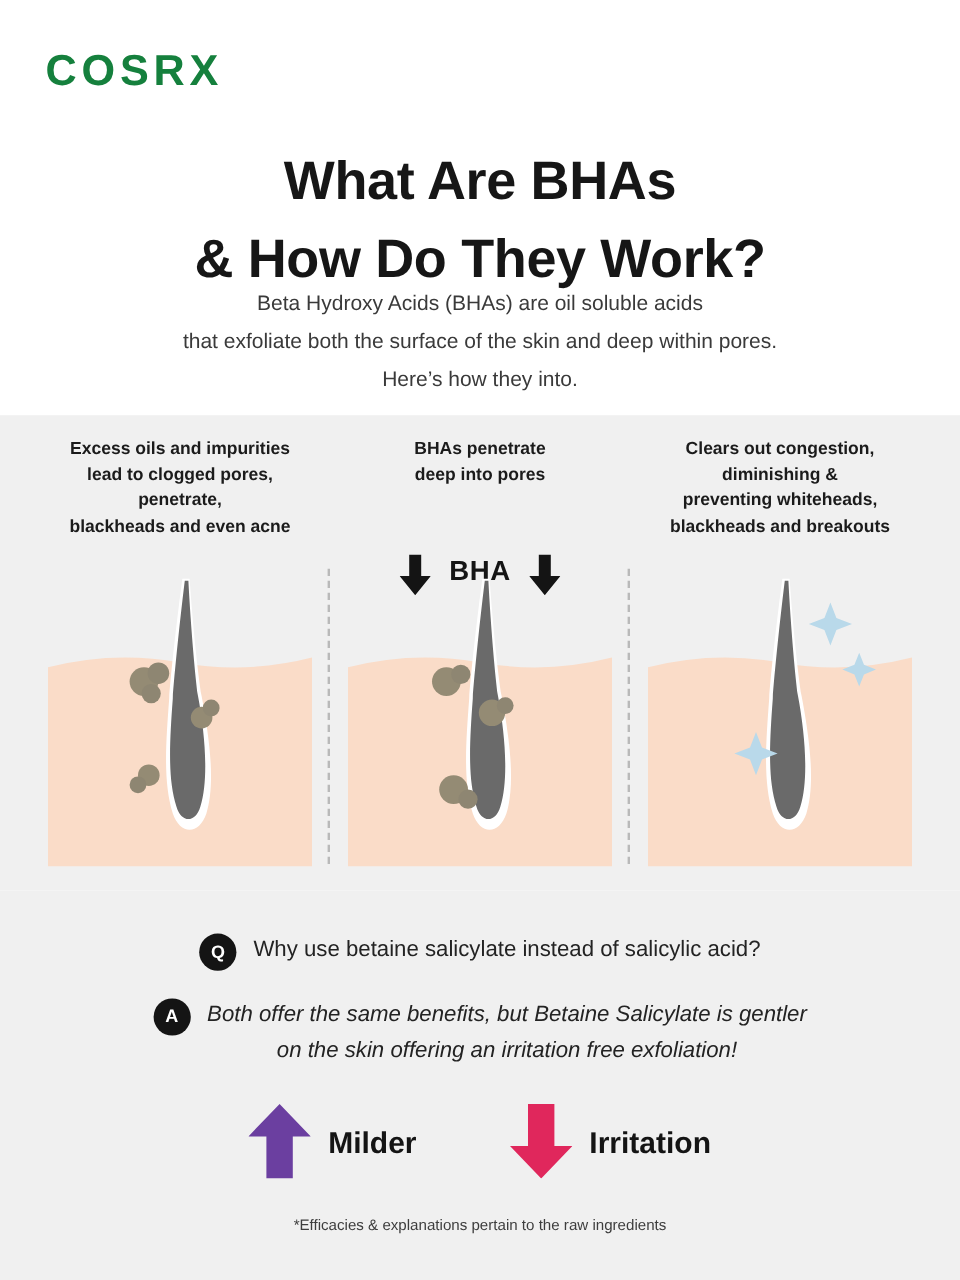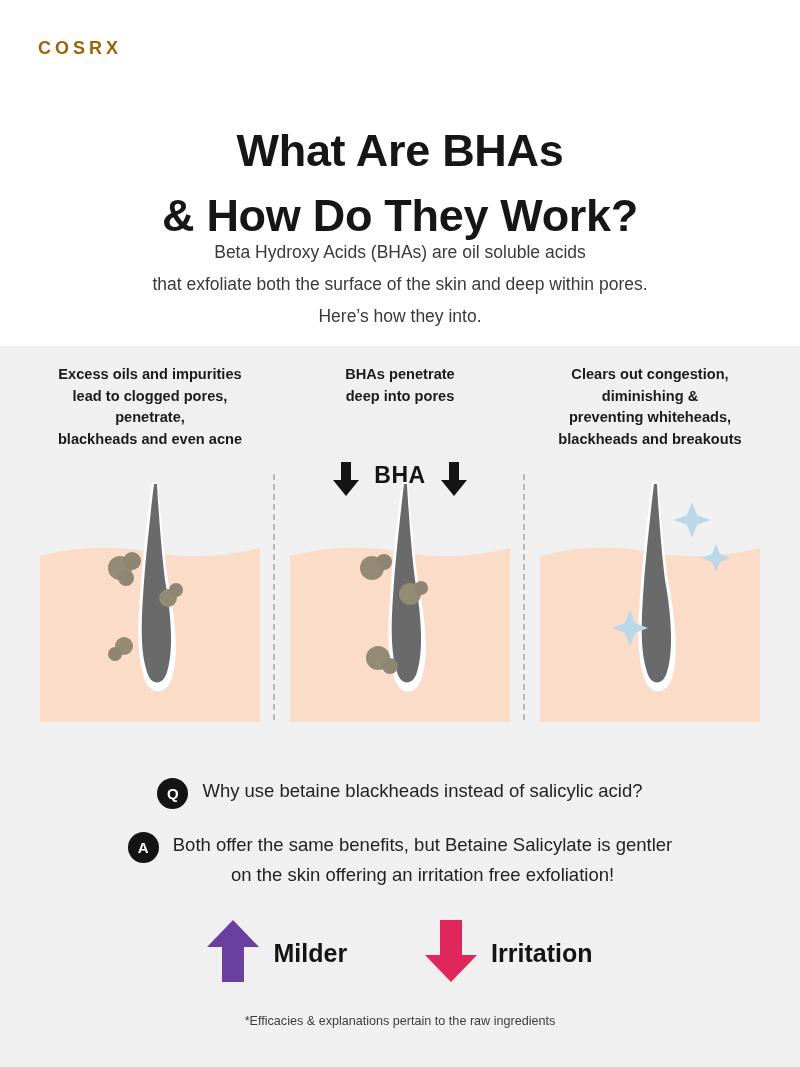--- a/index.html
+++ b/index.html
@@ -14,24 +14,24 @@
     color: #1c1c1c;
     overflow: hidden;
     position: relative;
   }
 
   
   .brand {
     position: absolute;
     top: 38px;
     left: 38px;
-    font-size: 18px;
+    font-size: 36px;
     font-weight: bold;
     letter-spacing: 4px;
-    color: #a16207;
+    color: #15803d;
     font-family: "Liberation Sans", sans-serif;
   }
 
   
   .intro {
     position: absolute;
     top: 0;
     left: 0;
     width: 800px;
     height: 346px;
@@ -168,21 +168,21 @@
     margin-top: 2px;
   }
   .qa-text {
     margin-left: 14px;
     font-size: 18.5px;
     line-height: 1.62;
     color: #232323;
     max-width: 620px;
   }
   .qa-text.q-text { font-weight: 400; }
-  .qa-text.a-text { font-weight: 400; text-align: center; }
+  .qa-text.a-text { font-weight: 400; text-align: center; font-style: italic; }
 
   
   .arrows-row {
     position: absolute;
     top: 178px;
     left: 0;
     width: 800px;
     display: flex;
     justify-content: center;
     align-items: center;
@@ -309,21 +309,21 @@
         <circle cx="100" cy="184" r="8" fill="#8e8672"></circle>
       </svg>
     </div>
   </div>
 </section>
 
 <section class="qa-band">
 
   <div class="qa-row q">
     <div class="badge">Q</div>
-    <div class="qa-text q-text">Why use betaine blackheads instead of salicylic acid?</div>
+    <div class="qa-text q-text">Why use betaine salicylate instead of salicylic acid?</div>
   </div>
 
   <div class="qa-row a">
     <div class="badge">A</div>
     <div class="qa-text a-text">
       <span>Both offer the same benefits, but Betaine Salicylate is gentler</span><br>
       <span>on the skin offering an irritation free exfoliation!</span>
     </div>
   </div>
 

